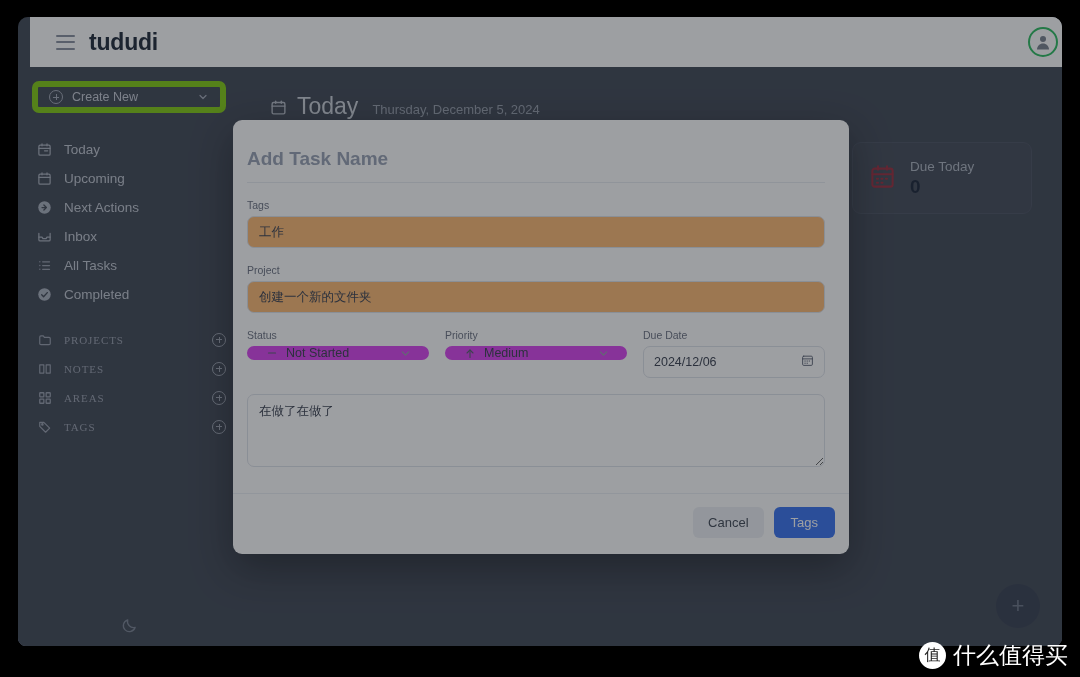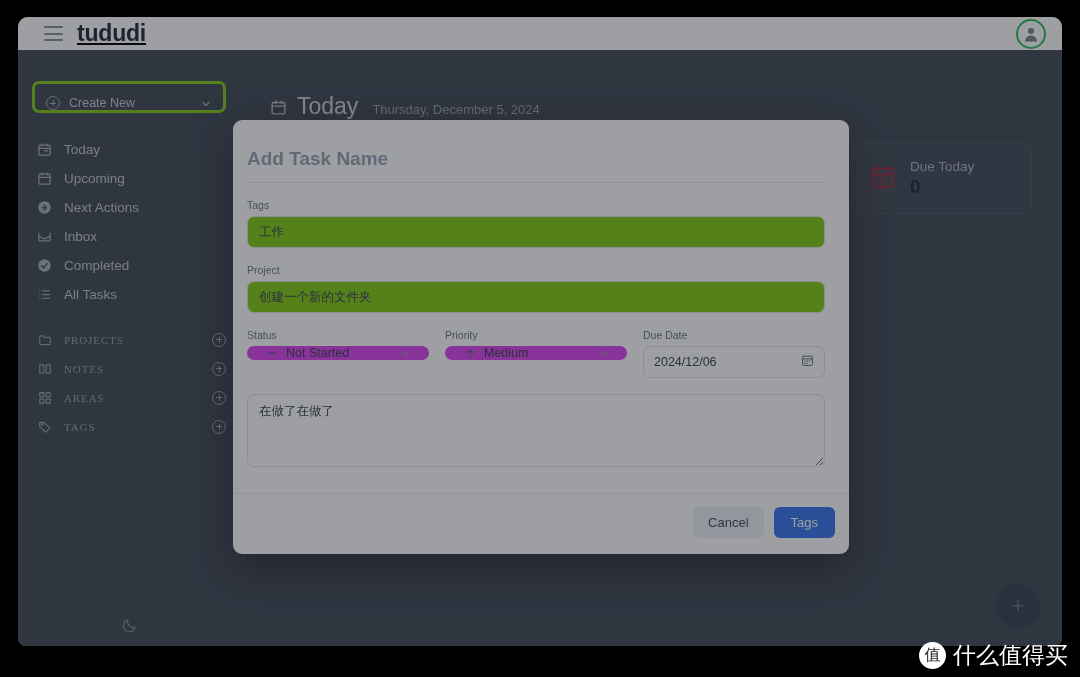--- a/index.html
+++ b/index.html
@@ -20,29 +20,28 @@
     width: 1044px;
     height: 629px;
     background: #434a57;
     border-radius: 10px 10px 8px 8px;
     overflow: hidden;
   }
 
   
   #topbar {
     position: absolute;
-    left: 0; top: 0;
+    left: 12px; top: 0;
     width: 100%;
-    height: 33px;
+    height: 50px;
     background: #ffffff;
     display: flex;
     align-items: center;
     padding: 0 16px 0 26px;
     z-index: 6;
-    text-decoration: underline;
   }
   #hamburger {
     width: 19px;
     height: 15px;
     display: flex;
     flex-direction: column;
     justify-content: space-between;
     margin-right: 14px;
     cursor: pointer;
   }
@@ -85,24 +84,24 @@
   #sidebar {
     position: absolute;
     left: 0; top: 0;
     width: 222px;
     height: 100%;
     background: #434a57;
     padding: 14px 14px 0 14px;
   }
   #create-new {
     height: 32px;
-    border: 3px solid #84cc16;
+    border: 6px solid #84cc16;
     border-radius: 7px;
     display: flex;
-    align-items: flex-end;
+    align-items: center;
     padding: 0 11px;
     cursor: pointer;
     margin-bottom: 22px;
   }
   #create-new .cn-label {
     font-size: 12.5px;
     color: #c7ccd6;
     margin-left: 9px;
     flex: 1;
   }
@@ -311,21 +310,21 @@
   }
   .text-input {
     width: 100%;
     height: 32px;
     border: 1px solid #dfe3ea;
     border-radius: 7px;
     padding: 0 11px;
     font-size: 12.5px;
     color: #3d4352;
     outline: none;
-    background: #84cc16;
+    background: #fdba74;
     font-family: "Liberation Sans", sans-serif;
   }
 
   .three-col {
     display: flex;
     gap: 16px;
     margin-top: 16px;
   }
   .three-col > div { flex: 1; }
 
@@ -491,40 +490,40 @@
             <svg width="15" height="15" viewBox="0 0 24 24" fill="none" stroke="#aab1bd" stroke-width="2" stroke-linecap="round" stroke-linejoin="round">
                 <path d="M3 7v10a2 2 0 002 2h14a2 2 0 002-2V7"></path>
                 <path d="M3 13h5l1.5 2.5h5L16 13h5"></path>
               </svg>
           </span>
           <span class="nv-label">Inbox</span>
         </div>
 
         <div class="nav-item">
           <span class="nv-ico">
-            <svg width="15" height="15" viewBox="0 0 24 24" fill="#aab1bd">
-                <circle cx="12" cy="12" r="10"></circle>
-                <path d="M7.5 12.5l3 3 6-6.5" stroke="#434a57" stroke-width="2.2" fill="none" stroke-linecap="round" stroke-linejoin="round"></path>
-              </svg>
-          </span>
-          <span class="nv-label">Completed</span>
-        </div>
-
-        <div class="nav-item">
-          <span class="nv-ico">
             <svg width="15" height="15" viewBox="0 0 24 24" fill="none" stroke="#9aa1af" stroke-width="2" stroke-linecap="round">
                 <line x1="9" y1="6" x2="20" y2="6"></line>
                 <line x1="9" y1="12" x2="20" y2="12"></line>
                 <line x1="9" y1="18" x2="20" y2="18"></line>
                 <circle cx="4.5" cy="6" r="1.1" fill="#9aa1af" stroke="none"></circle>
                 <circle cx="4.5" cy="12" r="1.1" fill="#9aa1af" stroke="none"></circle>
                 <circle cx="4.5" cy="18" r="1.1" fill="#9aa1af" stroke="none"></circle>
               </svg>
           </span>
           <span class="nv-label">All Tasks</span>
+        </div>
+
+        <div class="nav-item">
+          <span class="nv-ico">
+            <svg width="15" height="15" viewBox="0 0 24 24" fill="#aab1bd">
+                <circle cx="12" cy="12" r="10"></circle>
+                <path d="M7.5 12.5l3 3 6-6.5" stroke="#434a57" stroke-width="2.2" fill="none" stroke-linecap="round" stroke-linejoin="round"></path>
+              </svg>
+          </span>
+          <span class="nv-label">Completed</span>
         </div>
       </div>
 
       <div id="sections">
 
         <div class="sec-head">
           <span class="sc-ico">
             <svg width="14" height="14" viewBox="0 0 24 24" fill="none" stroke="#9aa1af" stroke-width="2" stroke-linejoin="round">
                 <path d="M3 7a2 2 0 012-2h4l2 2.5h8a2 2 0 012 2V18a2 2 0 01-2 2H5a2 2 0 01-2-2z"></path>
               </svg>

